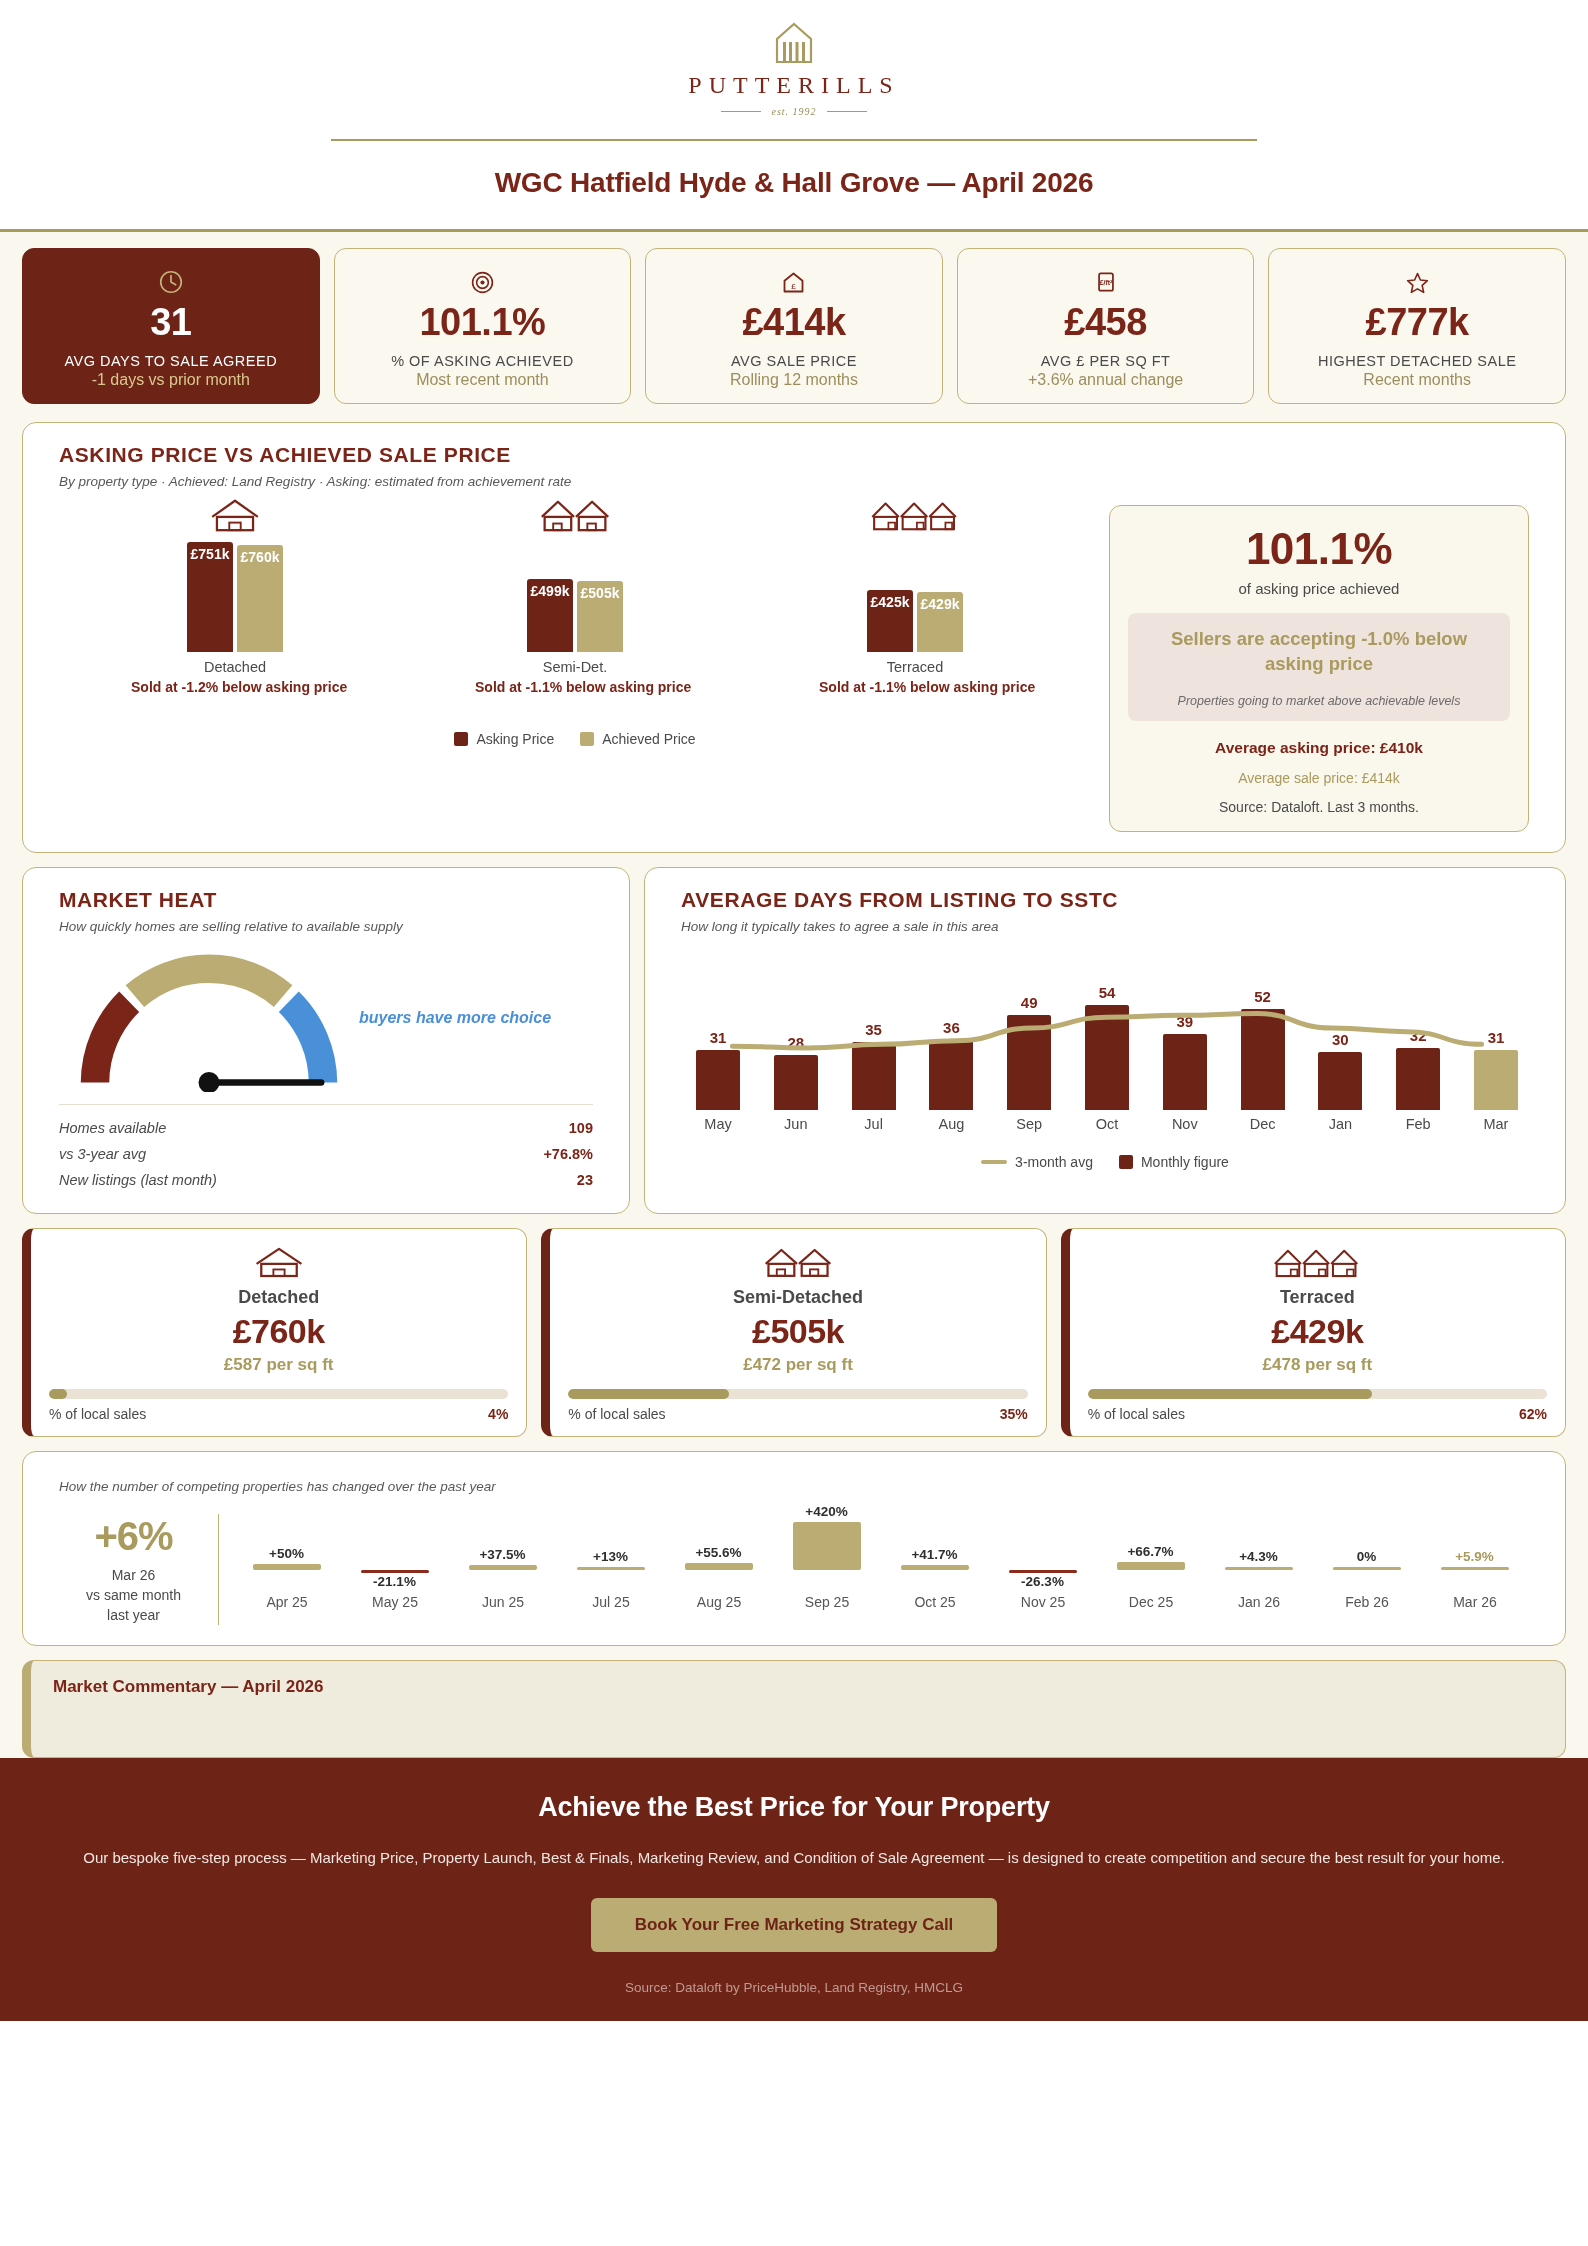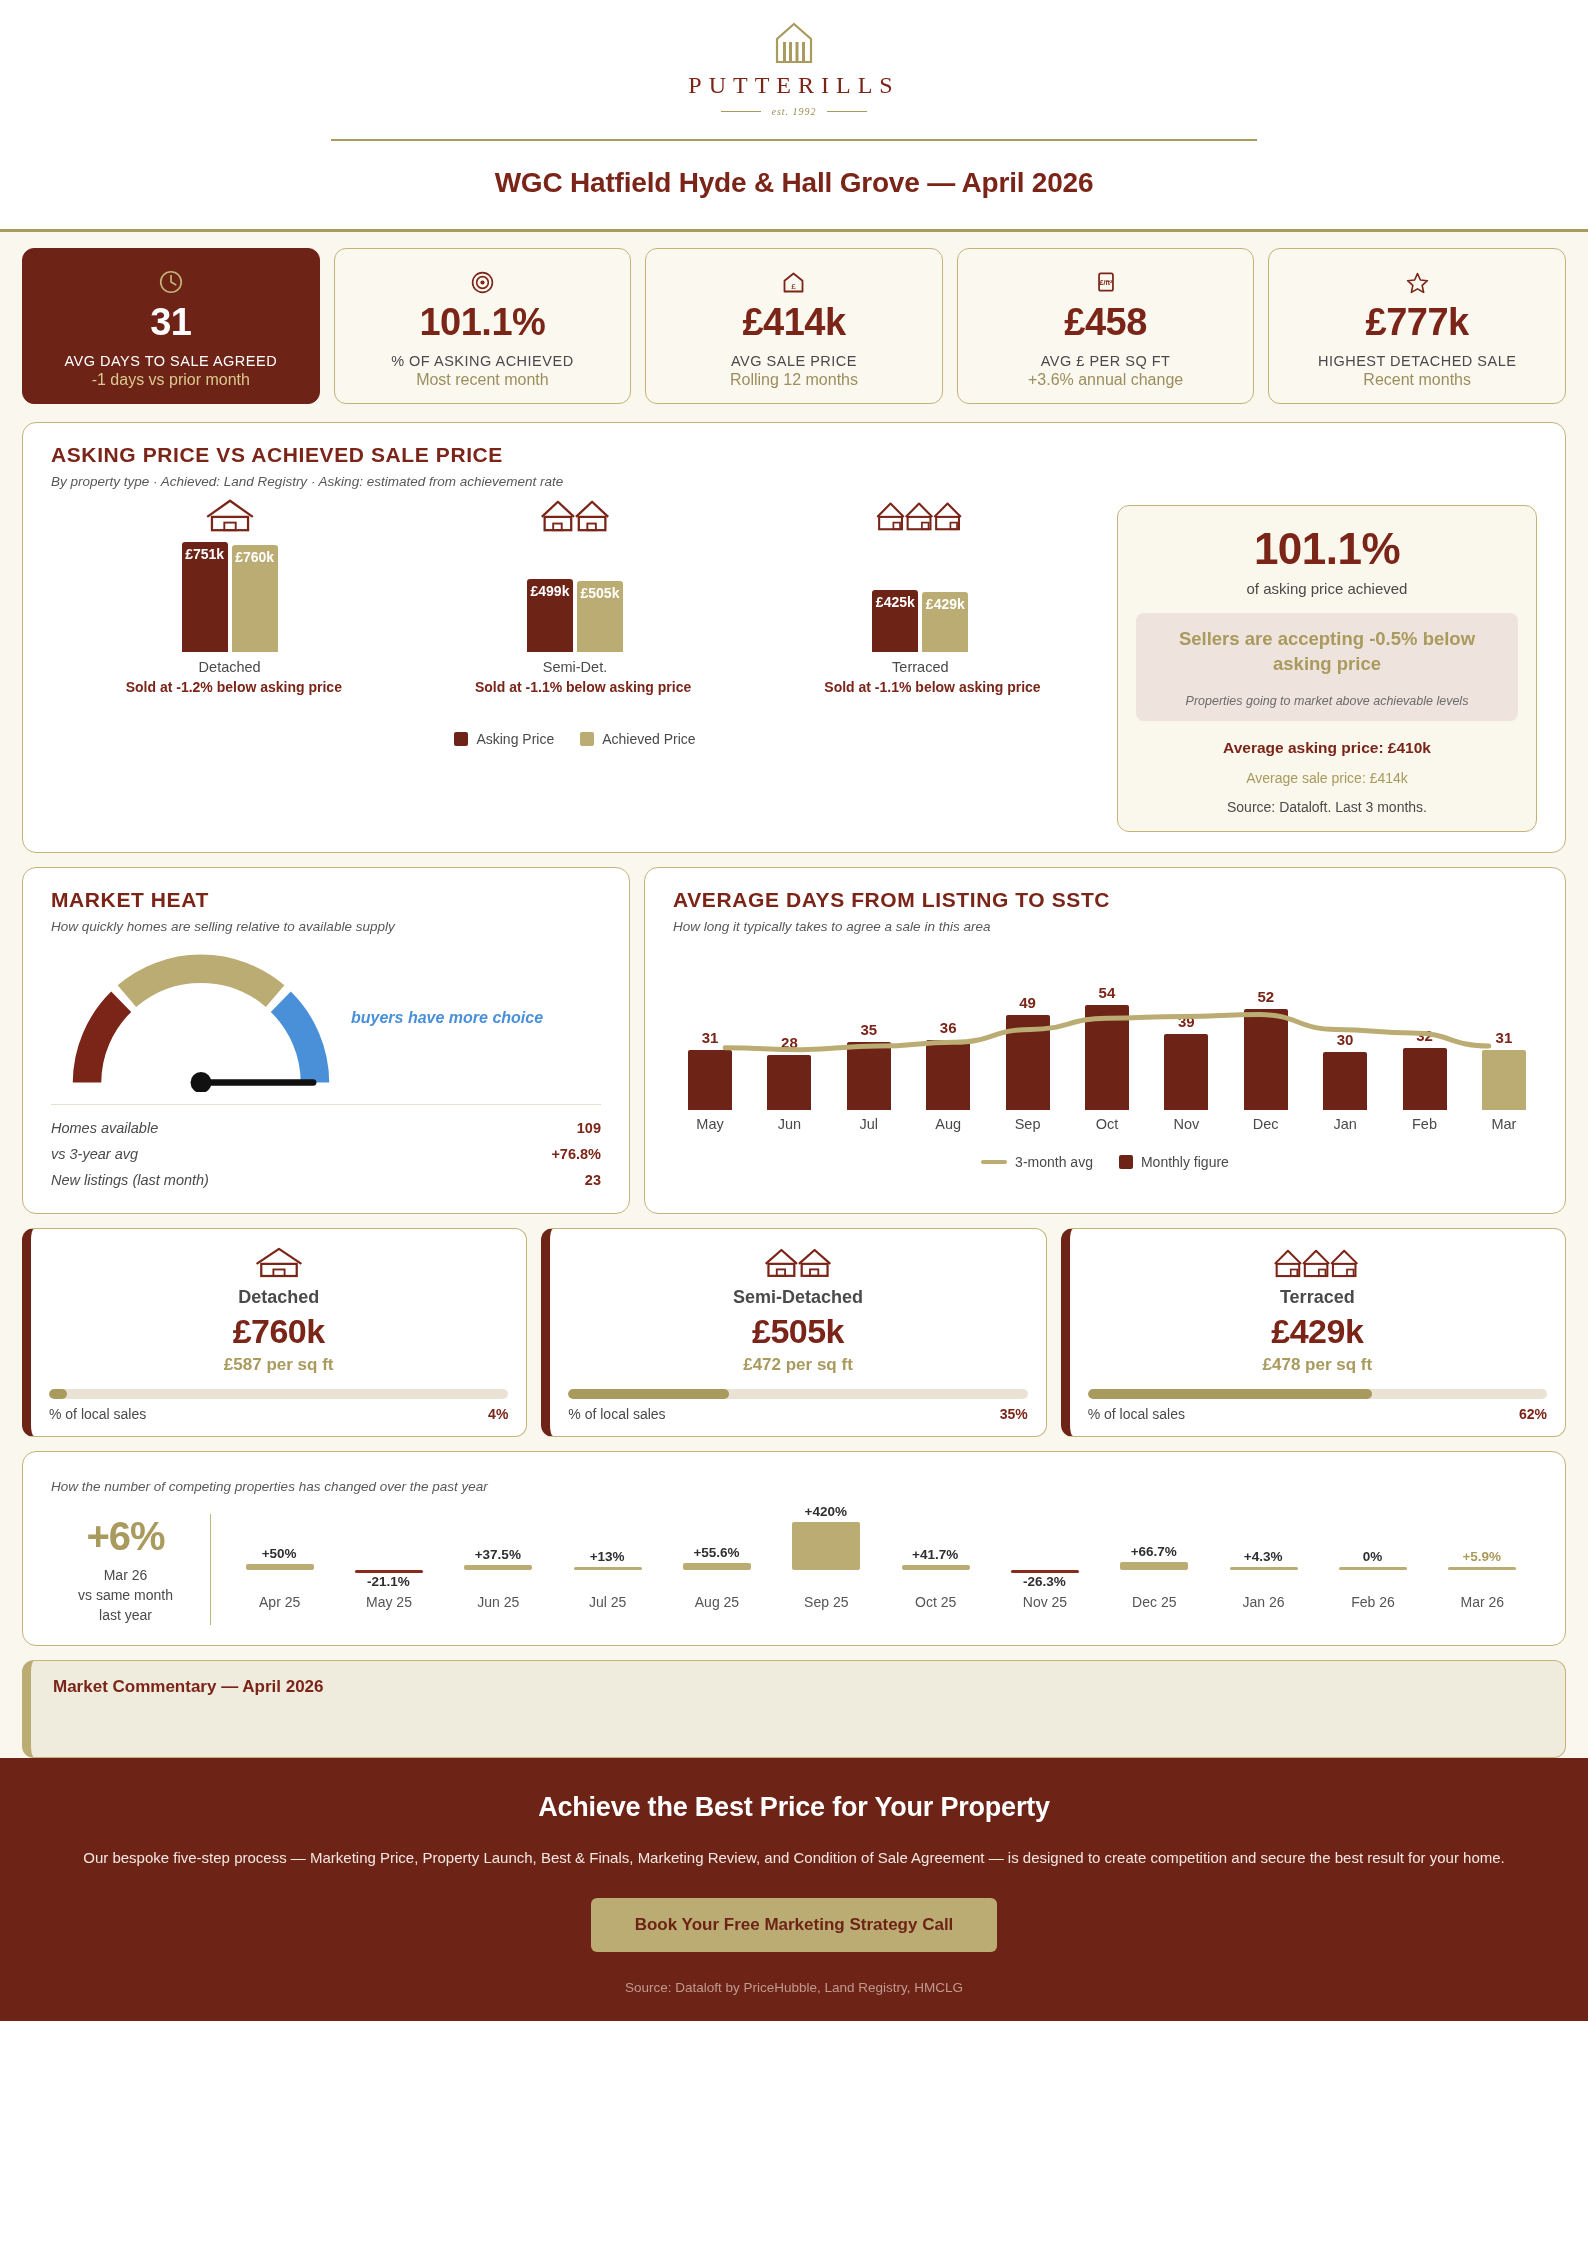--- a/index.html
+++ b/index.html
@@ -49,21 +49,21 @@
     line-height:1.35; text-transform:uppercase;
   }
   .kpi.dark .kpi-label { color:#ffffff; }
   .kpi-sub { font-size: 16px; color:#9c8e5c; }
   .kpi.dark .kpi-sub { color:#D9C98E; }
 
   
   .wrap { background:#FAF7EF; padding: 0 22px 0; }
   .card {
     border:1.5px solid #C4B378; border-radius:14px; background:#ffffff;
-    padding: 20px 28px; margin-bottom: 14px;
+    padding: 20px 36px; margin-bottom: 14px;
   }
   .card-h {
     font-size: 21px; font-weight:bold; color:#7B2418; letter-spacing:.6px;
     text-transform:uppercase;
   }
   .card-sub { font-size: 13.5px; color:#585858; font-style:italic; margin-top: 7px; }
 
   
   .ava-body { display:flex; gap: 18px; margin-top: 6px; }
   .ava-left { flex: 1 1 620px; }
@@ -360,21 +360,21 @@
               <span class="sw ach"></span>
               <span>Achieved Price</span>
             </span>
           </div>
         </div>
 
         <div class="ava-right">
           <div class="big-pct">101.1%</div>
           <div class="big-pct-sub">of asking price achieved</div>
           <div class="callout">
-            <div class="callout-main">Sellers are accepting -0.5% below asking price</div>
+            <div class="callout-main">Sellers are accepting -1.0% below asking price</div>
             <div class="callout-sub">Properties going to market above achievable levels</div>
           </div>
           <div class="avg-ask">Average asking price: £410k</div>
           <div class="avg-sale">Average sale price: £414k</div>
           <div class="src-line">Source: Dataloft. Last 3 months.</div>
         </div>
       </div>
     </div>
 
     <div class="row2">

